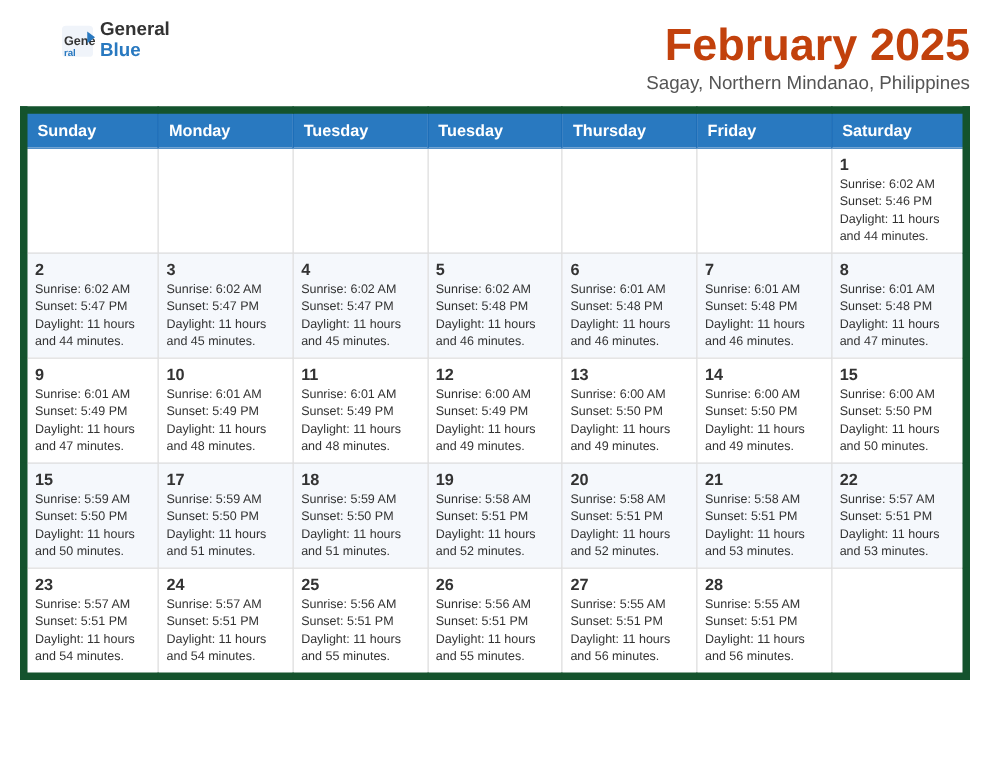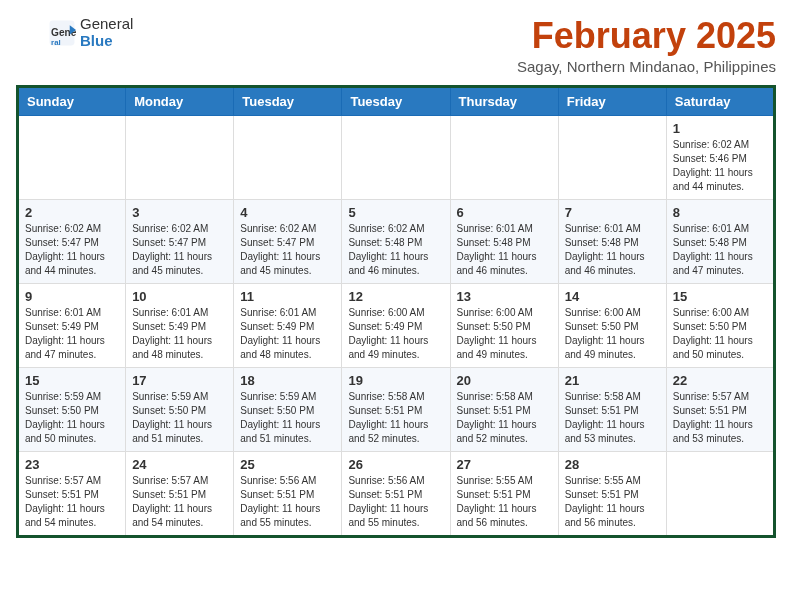--- a/index.html
+++ b/index.html
@@ -36,21 +36,21 @@
       line-height: 1.1;
     }
     .location {
       font-size: 15px;
       color: #555;
       margin-top: 2px;
     }
     .calendar {
       width: 100%;
       border-collapse: collapse;
-      border: 3px solid #14532d;
+      border: 6px solid #14532d;
     }
     .calendar th {
       background-color: #2979c0;
       color: #fff;
       font-size: 13px;
       font-weight: bold;
       padding: 6px 8px;
       text-align: left;
       border: 1px solid #1a6bb5;
     }
@@ -90,21 +90,21 @@
 
 <div class="header">
   <div class="logo">
     <svg class="logo-icon" viewBox="0 0 36 36">
       <rect x="2" y="2" width="32" height="32" rx="4" fill="#f0f4fa"></rect>
       <text x="4" y="22" font-size="13" font-weight="bold" fill="#333" font-family="Arial">Gene</text>
       <text x="4" y="33" font-size="10" font-weight="bold" fill="#2979c0" font-family="Arial">ral</text>
       <polygon points="28,8 36,14 28,20" fill="#2979c0"></polygon>
     </svg>
     <div style="line-height:1.1;">
-      <div style="font-size:15px;font-weight:normal;color:#333;">General</div>
+      <div style="font-size:15px;font-weight:bold;color:#333;">General</div>
       <div style="font-size:15px;font-weight:bold;color:#2979c0;">Blue</div>
     </div>
   </div>
   <div class="title-block">
     <div class="month-year">February 2025</div>
     <div class="location">Sagay, Northern Mindanao, Philippines</div>
   </div>
 </div>
 
 <table class="calendar">

